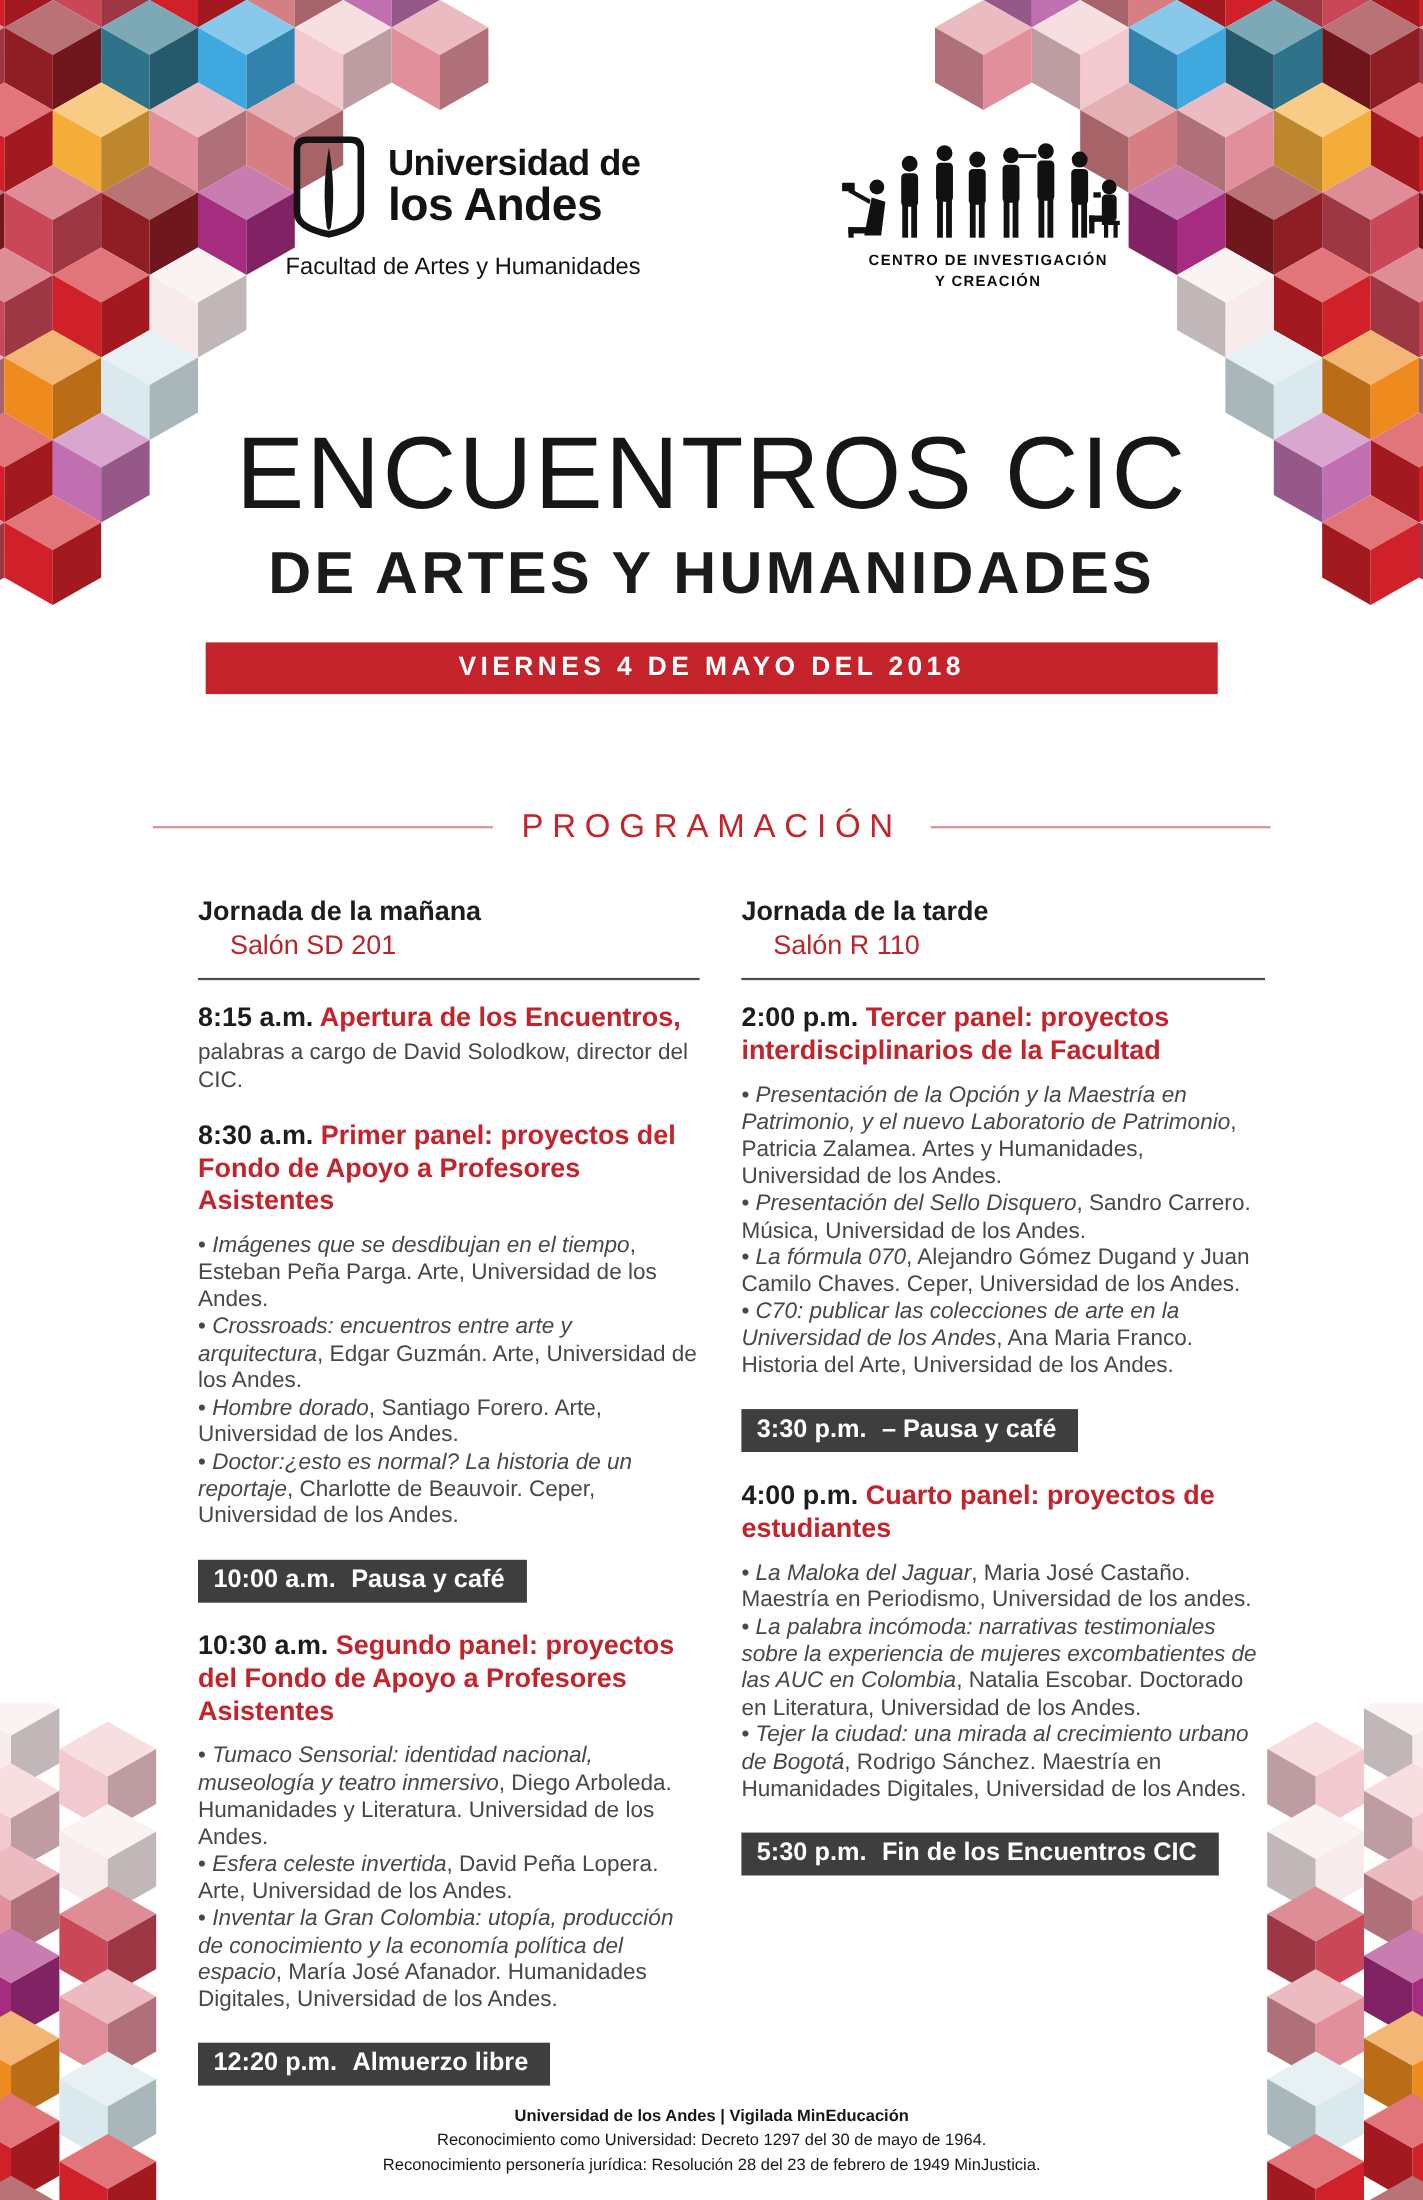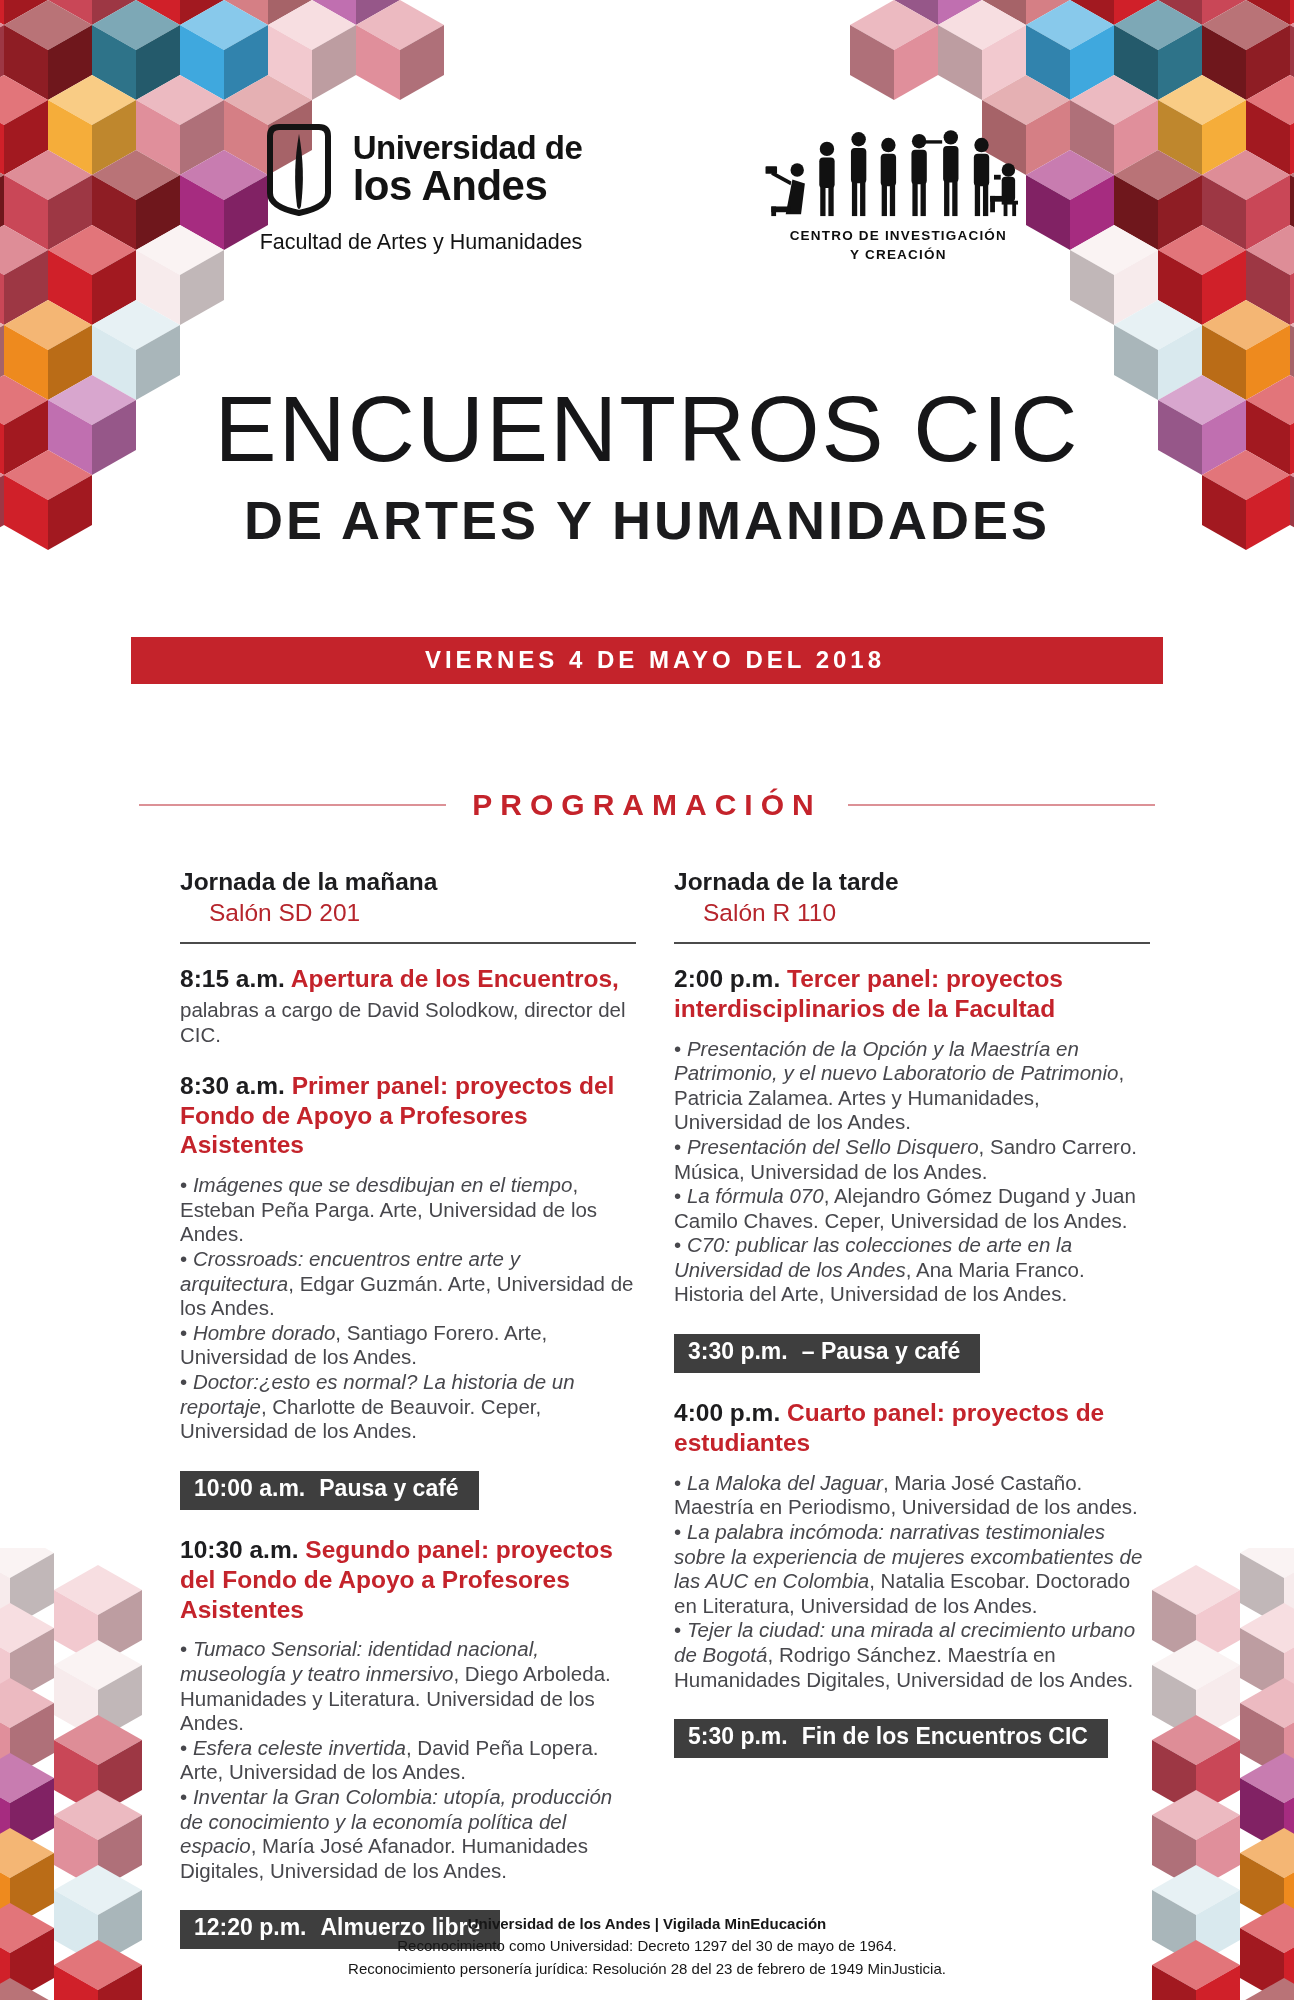--- a/index.html
+++ b/index.html
@@ -26,27 +26,27 @@
   .faculty { font-size:21.5px; font-weight:500; color:#131313; margin-top:12px; text-align:center; }
   .cic-logo { text-align:center; margin-top:2px; }
   .cic-text { font-size:13.5px; font-weight:700; letter-spacing:1.2px; color:#0e0e0e; line-height:1.4; margin-top:5px; }
 
   
   .main-title { text-align:center; font-size:93px; font-weight:400; letter-spacing:2px;
     color:#161618; margin:118px 0 0; line-height:1; }
   .sub-title { text-align:center; font-size:54px; font-weight:700; letter-spacing:3px;
     color:#1b1b1d; margin:17px 0 0; line-height:1; }
 
-  .banner { width:1016px; height:47px; margin:90px auto 0; background:var(--red);
+  .banner { width:920px; height:47px; margin:36px auto 0; background:var(--red);
     display:flex; align-items:center; justify-content:center;
-    color:#fff; font-size:24px; font-weight:700; letter-spacing:4px;padding-left:16px; }
+    color:#fff; font-size:24px; font-weight:700; letter-spacing:4px; }
 
   .prog-head { width:1016px; margin:104px auto 0; display:flex; align-items:center; gap:26px; }
   .prog-head .line { flex:1; height:2px; background:var(--line-red); }
-  .prog-text { font-size:30px; font-weight:700; letter-spacing:8px; color:var(--red); }
+  .prog-text { font-size:30px; font-weight:400; letter-spacing:8px; color:var(--red); }
 
   
   .columns { width:970px; margin:46px 0 0 180px; display:grid;
     grid-template-columns:456px 476px; column-gap:38px; align-items:start; }
   .col-heading { font-size:24.5px; font-weight:700; color:var(--ink); }
   .col-room { font-size:24.5px; color:var(--salon-red); margin-top:3px;margin-left:29px; }
   .col-rule { height:2px; background:var(--rule); margin:15px 0 20px; }
   .event { margin-bottom:24px; }
   .evt-head { font-size:24.5px; font-weight:700; line-height:1.22; margin:0; color:var(--ink); }
   .evt-title { color:var(--red); }

